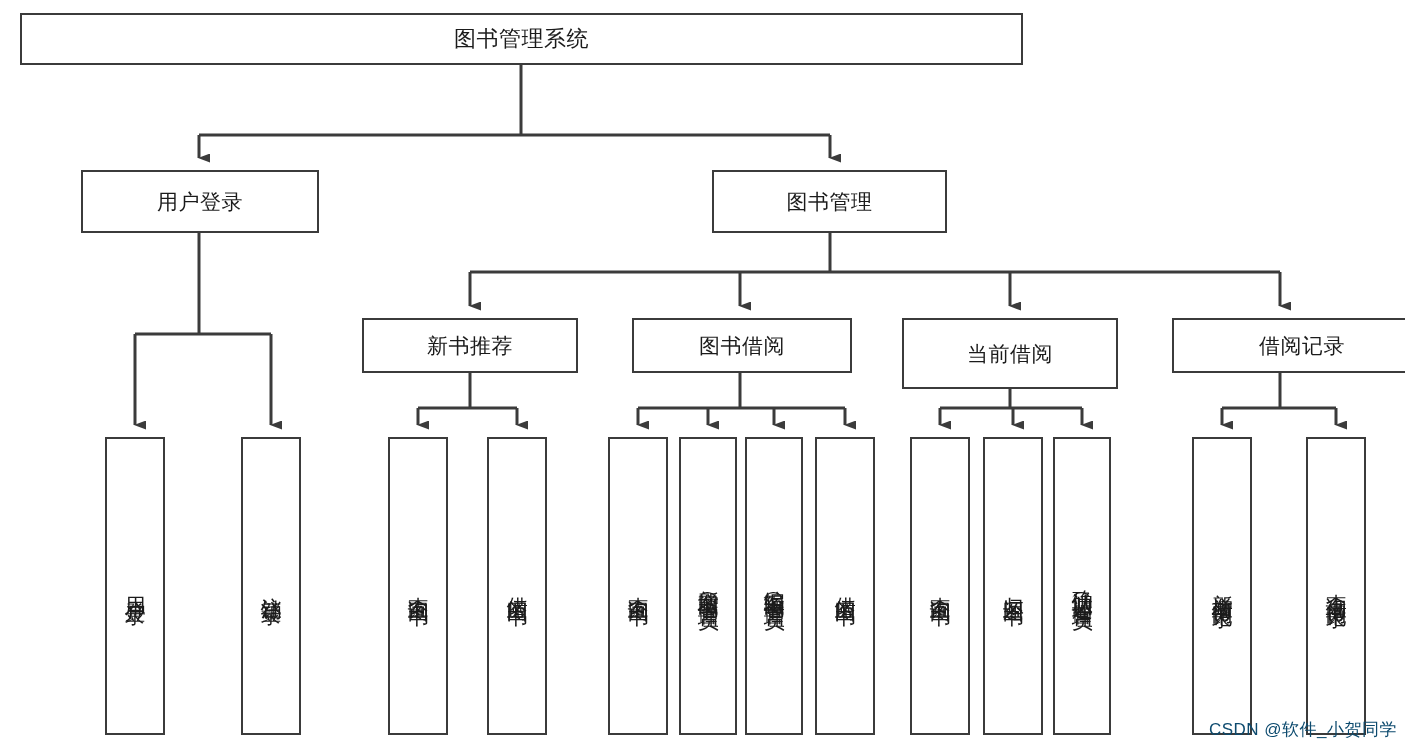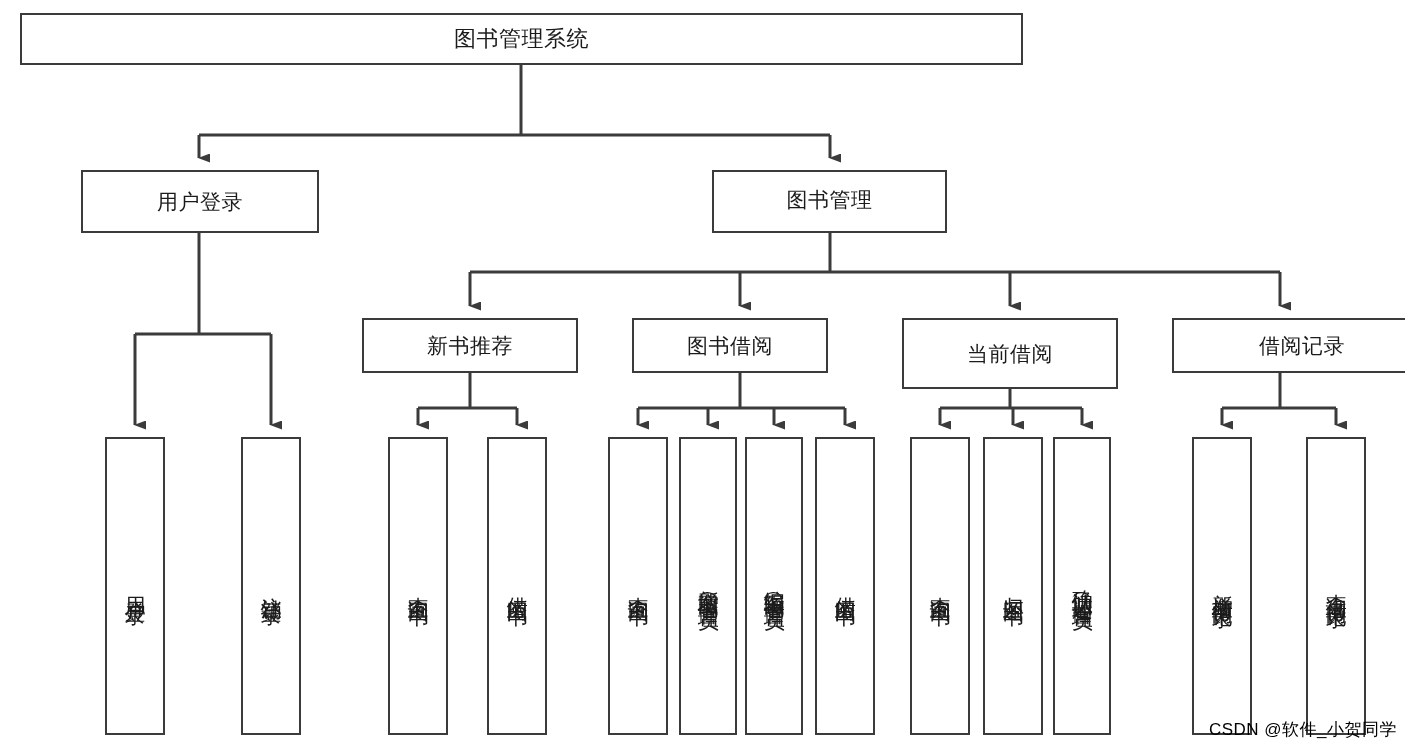--- a/index.html
+++ b/index.html
@@ -53,21 +53,21 @@
     letter-spacing: 3px;
     white-space: nowrap;
     display: block;
   }
   .node.root .label { font-size: 22px; }
   .watermark {
     position: absolute;
     right: 8px;
     bottom: 6px;
     font-size: 17px;
-    color: #000000;
+    color: #0c4a6e;
     white-space: nowrap;
     letter-spacing: 0.5px;
   }
 </style>
 </head>
 <body>
 
 <div id="canvas">
 
   <svg class="connectors" viewBox="0 0 1405 747">
@@ -120,28 +120,28 @@
     </g>
   </svg>
 
   <div class="node root" style="left:20px;top:13px;width:1003px;height:52px;">
     <span class="label">图书管理系统</span>
   </div>
 
   <div class="node" style="left:81px;top:170px;width:238px;height:63px;">
     <span class="label">用户登录</span>
   </div>
-  <div class="node" style="left:712px;top:170px;width:235px;height:63px;font-family:Liberation Mono, monospace;">
+  <div class="node" style="left:712px;top:170px;width:235px;height:63px;">
     <span class="label">图书管理</span>
   </div>
 
   <div class="node" style="left:362px;top:318px;width:216px;height:55px;text-align:center;">
     <span class="label">新书推荐</span>
   </div>
-  <div class="node" style="left:632px;top:318px;width:196px;height:55px;">
+  <div class="node" style="left:632px;top:318px;width:220px;height:55px;">
     <span class="label">图书借阅</span>
   </div>
   <div class="node" style="left:902px;top:318px;width:216px;height:71px;">
     <span class="label">当前借阅</span>
   </div>
   <div class="node" style="left:1172px;top:318px;width:260px;height:55px;">
     <span class="label">借阅记录</span>
   </div>
 
   <div class="node vertical" style="left:105px;top:437px;width:60px;height:298px;">

